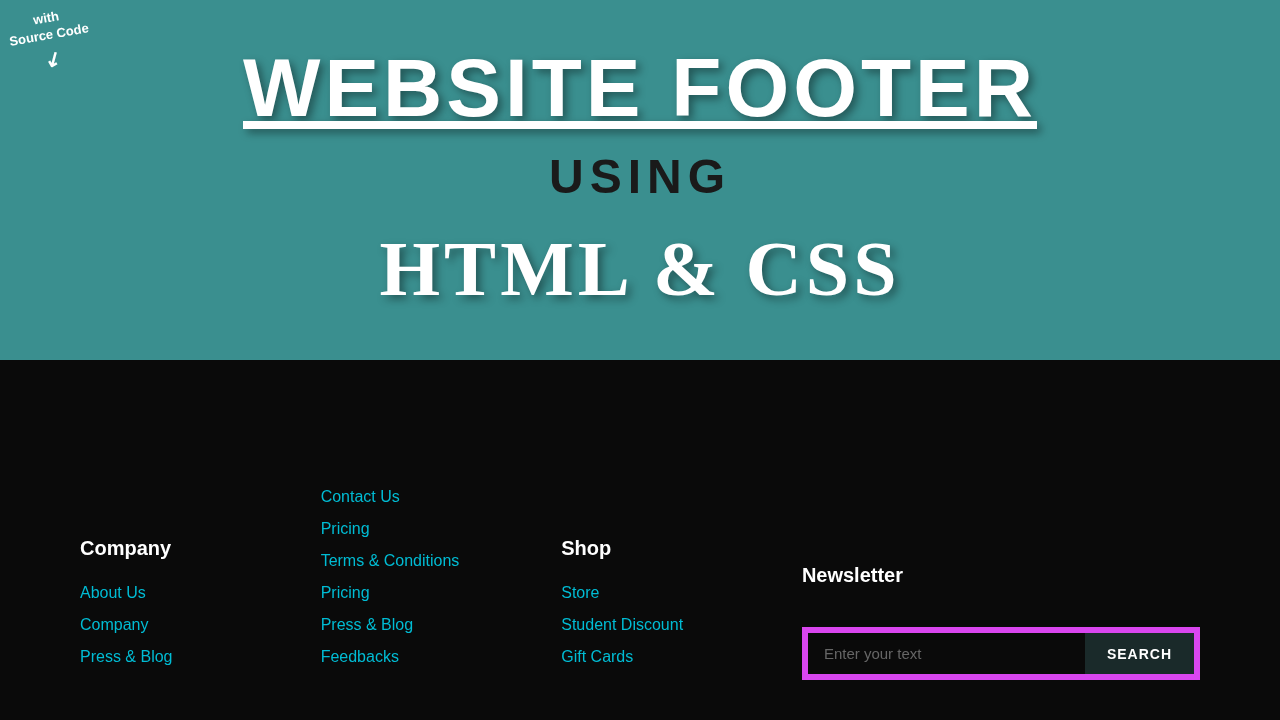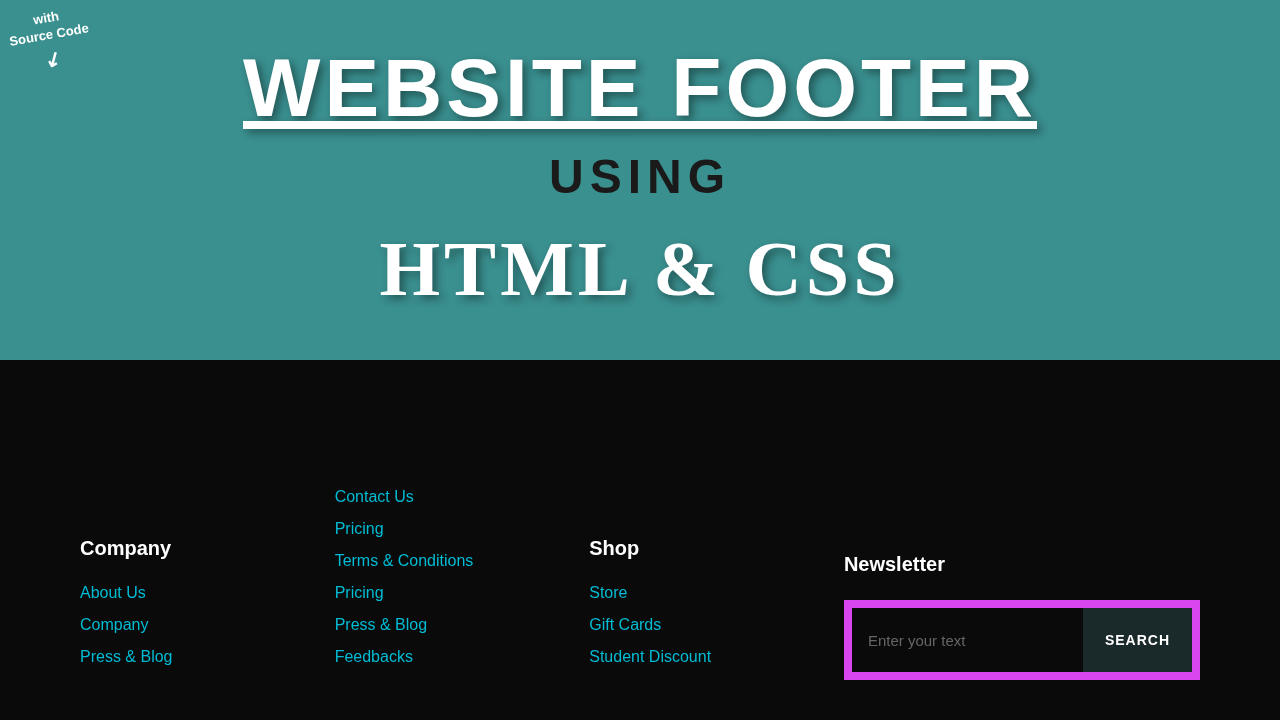--- a/index.html
+++ b/index.html
@@ -95,43 +95,44 @@
       display: block;
     }
 
     
     .newsletter-col {
       flex: 1.3;
     }
 
     .newsletter-form {
       display: flex;
-      margin-top: 0;
-      border: 8px solid #d946ef;
+      margin-top: 16px;
+      border: 6px solid #d946ef;
+      gap: 46px;
     }
 
     .newsletter-input {
       flex: 1;
       background: transparent;
       border: none;
       outline: none;
       color: #888;
       font-size: 15px;
       padding: 12px 16px;
     }
 
     .newsletter-input::placeholder {
       color: #666;
     }
 
     .newsletter-btn {
       background-color: #1a2a2a;
       color: white;
       border: none;
-      padding: 24px 22px;
+      padding: 12px 22px;
       font-size: 14px;
       font-weight: 700;
       letter-spacing: 1px;
       cursor: pointer;
     }
   </style>
 </head>
 <body>
 
 <div class="hero">
@@ -159,22 +160,22 @@
     <a class="footer-link">Pricing</a>
     <a class="footer-link">Terms &amp; Conditions</a>
     <a class="footer-link">Pricing</a>
     <a class="footer-link">Press &amp; Blog</a>
     <a class="footer-link">Feedbacks</a>
   </div>
 
   <div class="footer-col">
     <div class="footer-col-heading">Shop</div>
     <a class="footer-link">Store</a>
+    <a class="footer-link">Student Discount</a>
     <a class="footer-link">Gift Cards</a>
-    <a class="footer-link">Student Discount</a>
   </div>
 
   <div class="footer-col newsletter-col">
     <div class="footer-col-heading">Newsletter</div>
     <div class="newsletter-form">
       <input class="newsletter-input" type="text" placeholder="Enter your text" style="">
       <button class="newsletter-btn">SEARCH</button>
     </div>
   </div>
 

